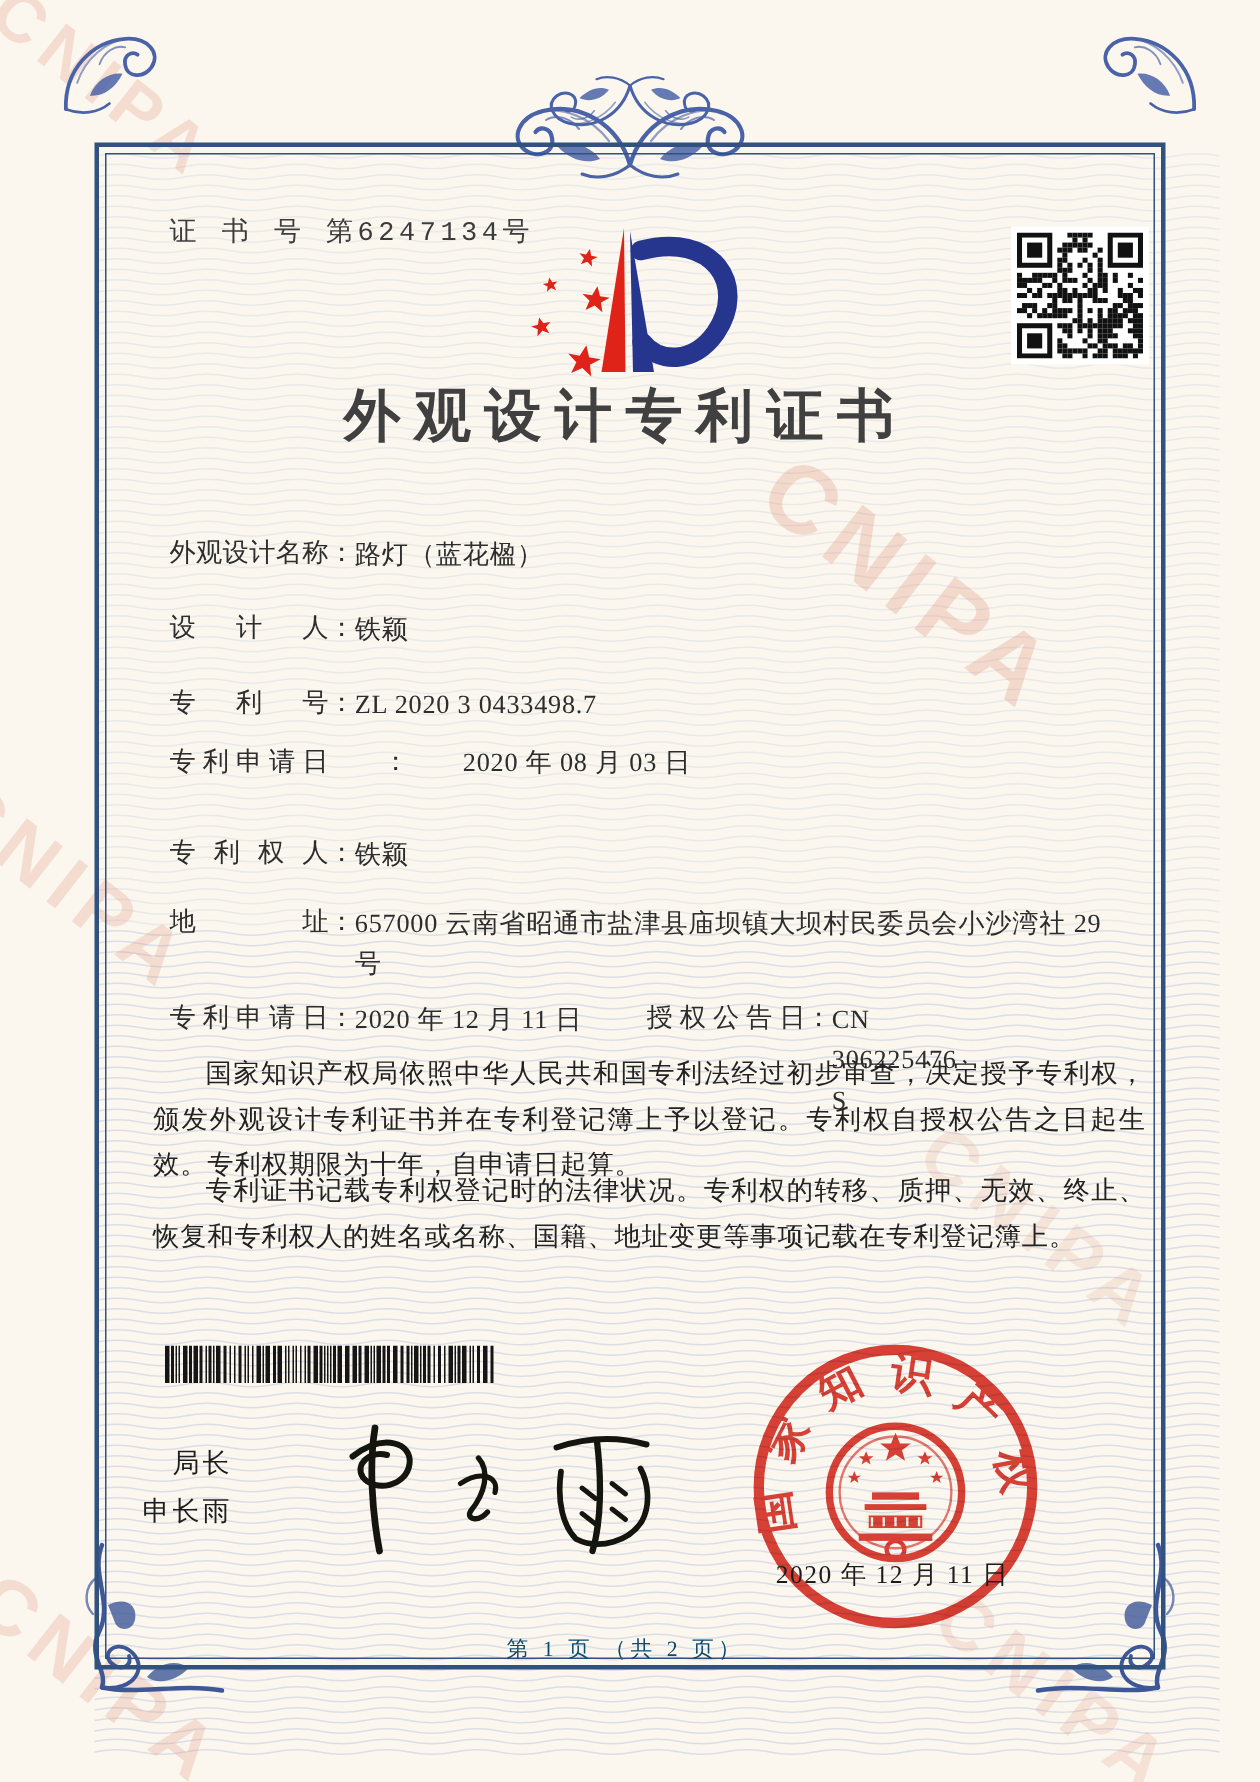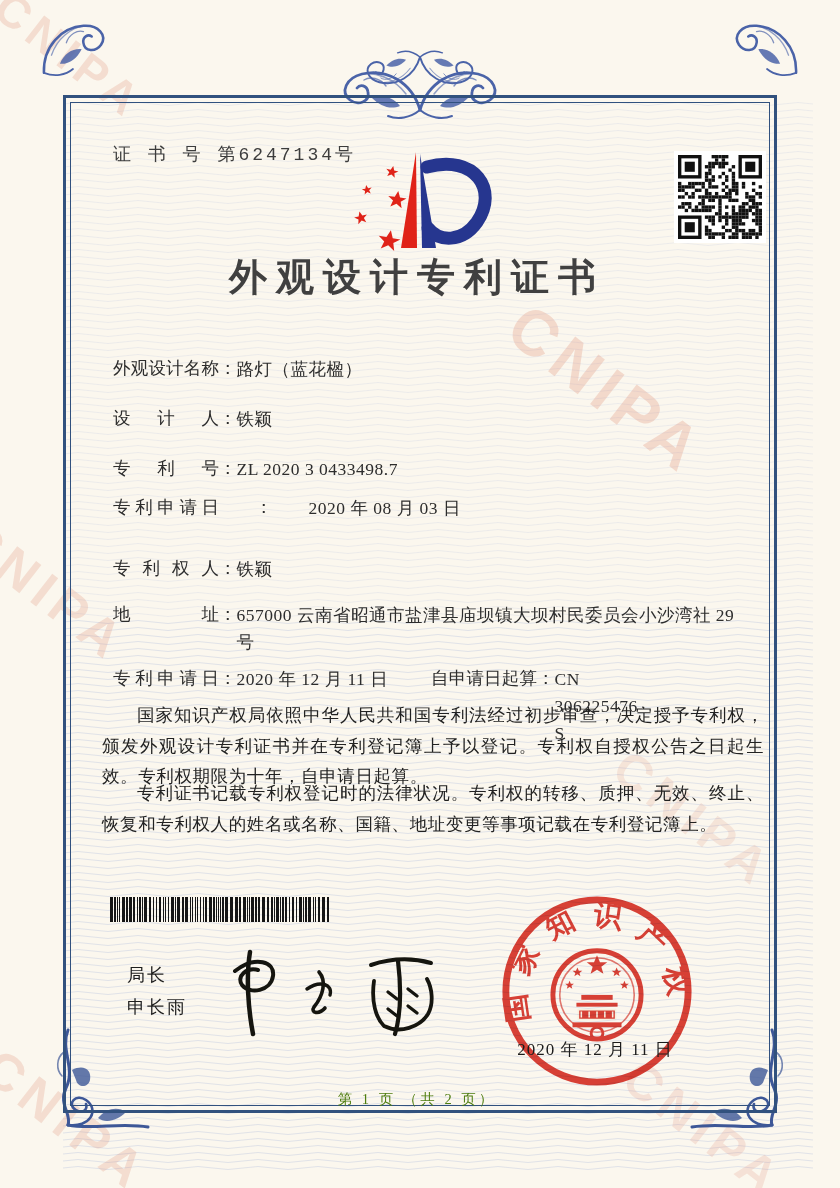--- a/index.html
+++ b/index.html
@@ -27,28 +27,28 @@
   .lab{display:inline-block;width:106px;text-align:justify;text-align-last:justify;flex:0 0 106px;}
   .colon{flex:0 0 auto;}
   .val{display:inline-block;max-width:505px;letter-spacing:0.5px;line-height:1.55;}
   .pairB{position:absolute;left:318px;top:0;display:flex;}
 
   .para{position:absolute;left:102px;width:662px;font-size:17.5px;line-height:1.75;color:#222;
         text-indent:2em;letter-spacing:0.6px;text-align:justify;}
 
   .barcode-svg{position:absolute;left:110px;top:897px;}
 
-  .director{position:absolute;left:127px;top:966px;font-size:18px;color:#1d1d1d;line-height:1.0;}
+  .director{position:absolute;left:95px;top:966px;font-size:18px;color:#1d1d1d;line-height:1.0;text-align:right;}
   .director div{margin-bottom:14px;letter-spacing:2px;}
   .sig-svg{position:absolute;left:222px;top:936px;}
 
   .seal-svg{position:absolute;left:499px;top:893px;mix-blend-mode:multiply;}
   .seal-date{position:absolute;left:505px;top:1038px;width:180px;text-align:center;font-size:17px;color:#1c1c1c;letter-spacing:1px;}
 
-  .page-num{position:absolute;left:63px;top:1090px;width:708px;text-align:center;font-size:14.5px;color:#4d7c0f;letter-spacing:3px;}
+  .page-num{position:absolute;left:63px;top:1090px;width:708px;text-align:center;font-size:14.5px;color:#0c4a6e;letter-spacing:3px;}
   .continuation{position:absolute;left:0;top:1134px;width:840px;text-align:center;font-size:16px;color:#222;letter-spacing:2px;}
 
   .qr-svg{position:absolute;left:674px;top:151px;background:#fff;padding:4px;}
 </style>
 </head>
 <body>
 
 <div class="page">
 
   <svg class="waves-svg" id="waves" width="840" height="1188">
@@ -541,21 +541,21 @@
     <div class="frow" style="top:246px;">
       <span class="lab">地址</span>
         <span class="colon">：</span>
       <span class="val" style="width:505px;">657000 云南省昭通市盐津县庙坝镇大坝村民委员会小沙湾社 29 号</span>
     </div>
     <div class="frow" style="top:310px;">
       <span class="lab">专利申请日</span>
         <span class="colon">：</span>
       <span class="val">2020 年 12 月 11 日</span>
       <span class="pairB">
-        <span class="lab">自申请日起算</span>
+        <span class="lab">授权公告日</span>
           <span class="colon">：</span>
         <span class="val">CN 306225476 S</span>
       </span>
     </div>
   </div>
 
   <div class="para" style="top:700px;">国家知识产权局依照中华人民共和国专利法经过初步审查，决定授予专利权，颁发外观设计专利证书并在专利登记簿上予以登记。专利权自授权公告之日起生效。专利权期限为十年，自申请日起算。</div>
   <div class="para" style="top:778px;">专利证书记载专利权登记时的法律状况。专利权的转移、质押、无效、终止、恢复和专利权人的姓名或名称、国籍、地址变更等事项记载在专利登记簿上。</div>
 
   <svg class="barcode-svg" id="barcode" width="222" height="25">

